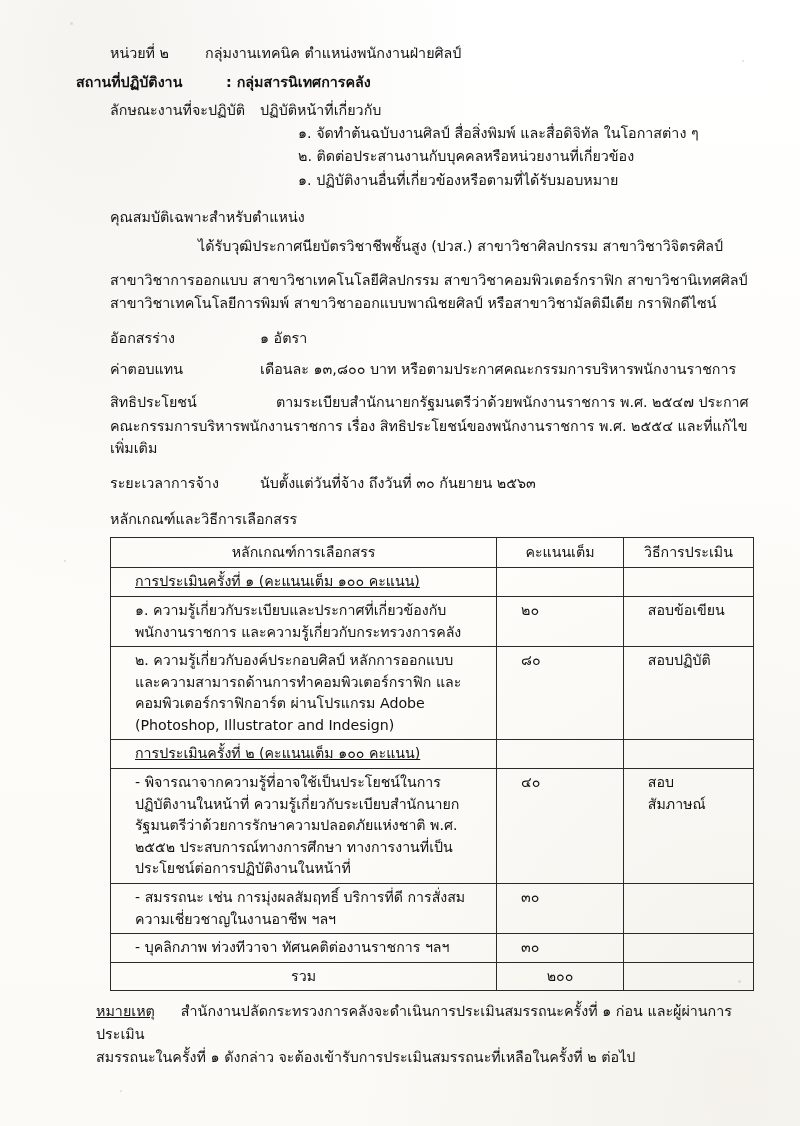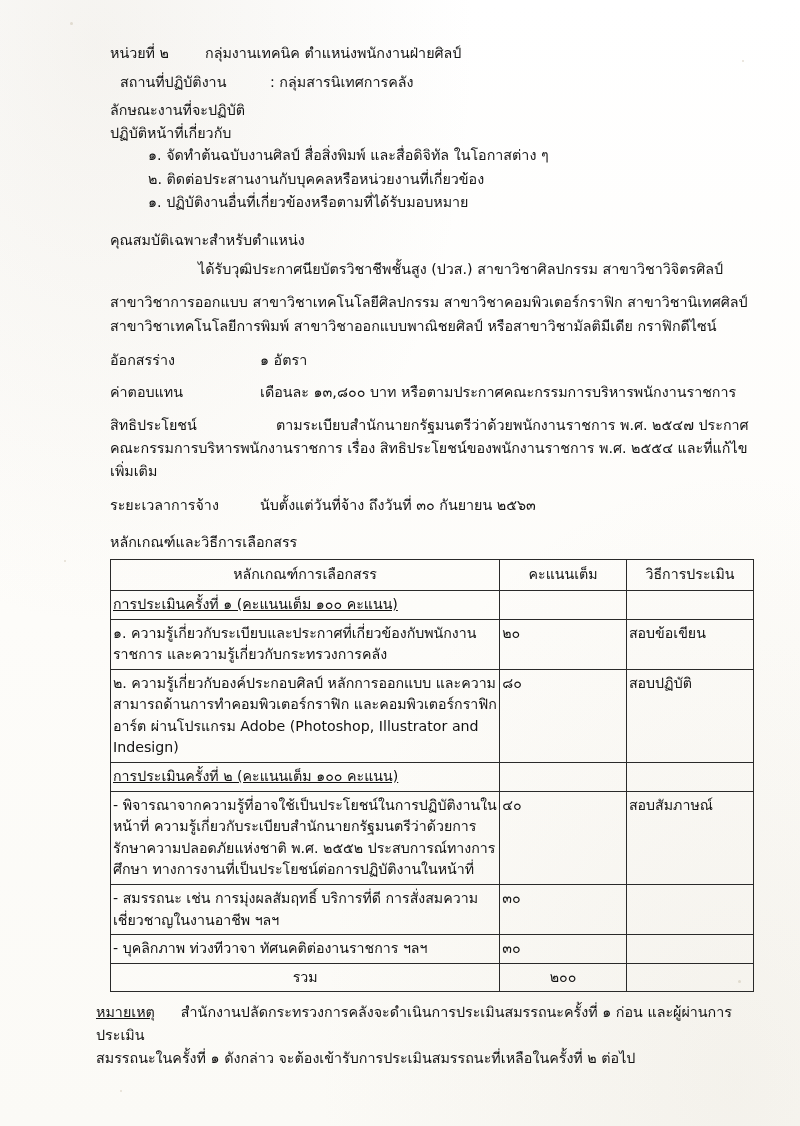--- a/index.html
+++ b/index.html
@@ -50,29 +50,29 @@
     flex: 1 1 auto;
   }
   .head-line {
     margin-top: 14px;
     margin-left: 62px;
     display: flex;
     gap: 36px;
   }
   .sub-line {
     margin-top: 6px;
-    margin-left: 72px;
-    display: flex;
+    margin-left: 28px;
+    display: flex;
+    font-weight: bold;
   }
   .sub-line .lbl { width: 150px; }
   .duty-block {
     margin-top: 6px;
     margin-left: 62px;
     display: flex;
-    flex-direction: column;
   }
   .duty-block .lbl { width: 150px; }
   .duty-list { flex: 1; }
   .duty-item {
     margin-left: 38px;
     margin-bottom: 1px;
   }
   .section-title {
     margin-top: 14px;
     margin-left: 62px;
@@ -110,21 +110,21 @@
   table.criteria {
     margin-top: 6px;
     margin-left: 62px;
     border-collapse: collapse;
     width: 644px;
     font-size: 14.2px;
   }
   table.criteria th,
   table.criteria td {
     border: 1px solid #2a2a2a;
-    padding: 3px 2px;
+    padding: 3px 24px;
     vertical-align: top;
     line-height: 1.52;
   }
   table.criteria th {
     font-weight: normal;
     text-align: center;
     padding: 4px 6px;
   }
   .col-c { text-align: left; }
   .u { text-decoration: underline; }

